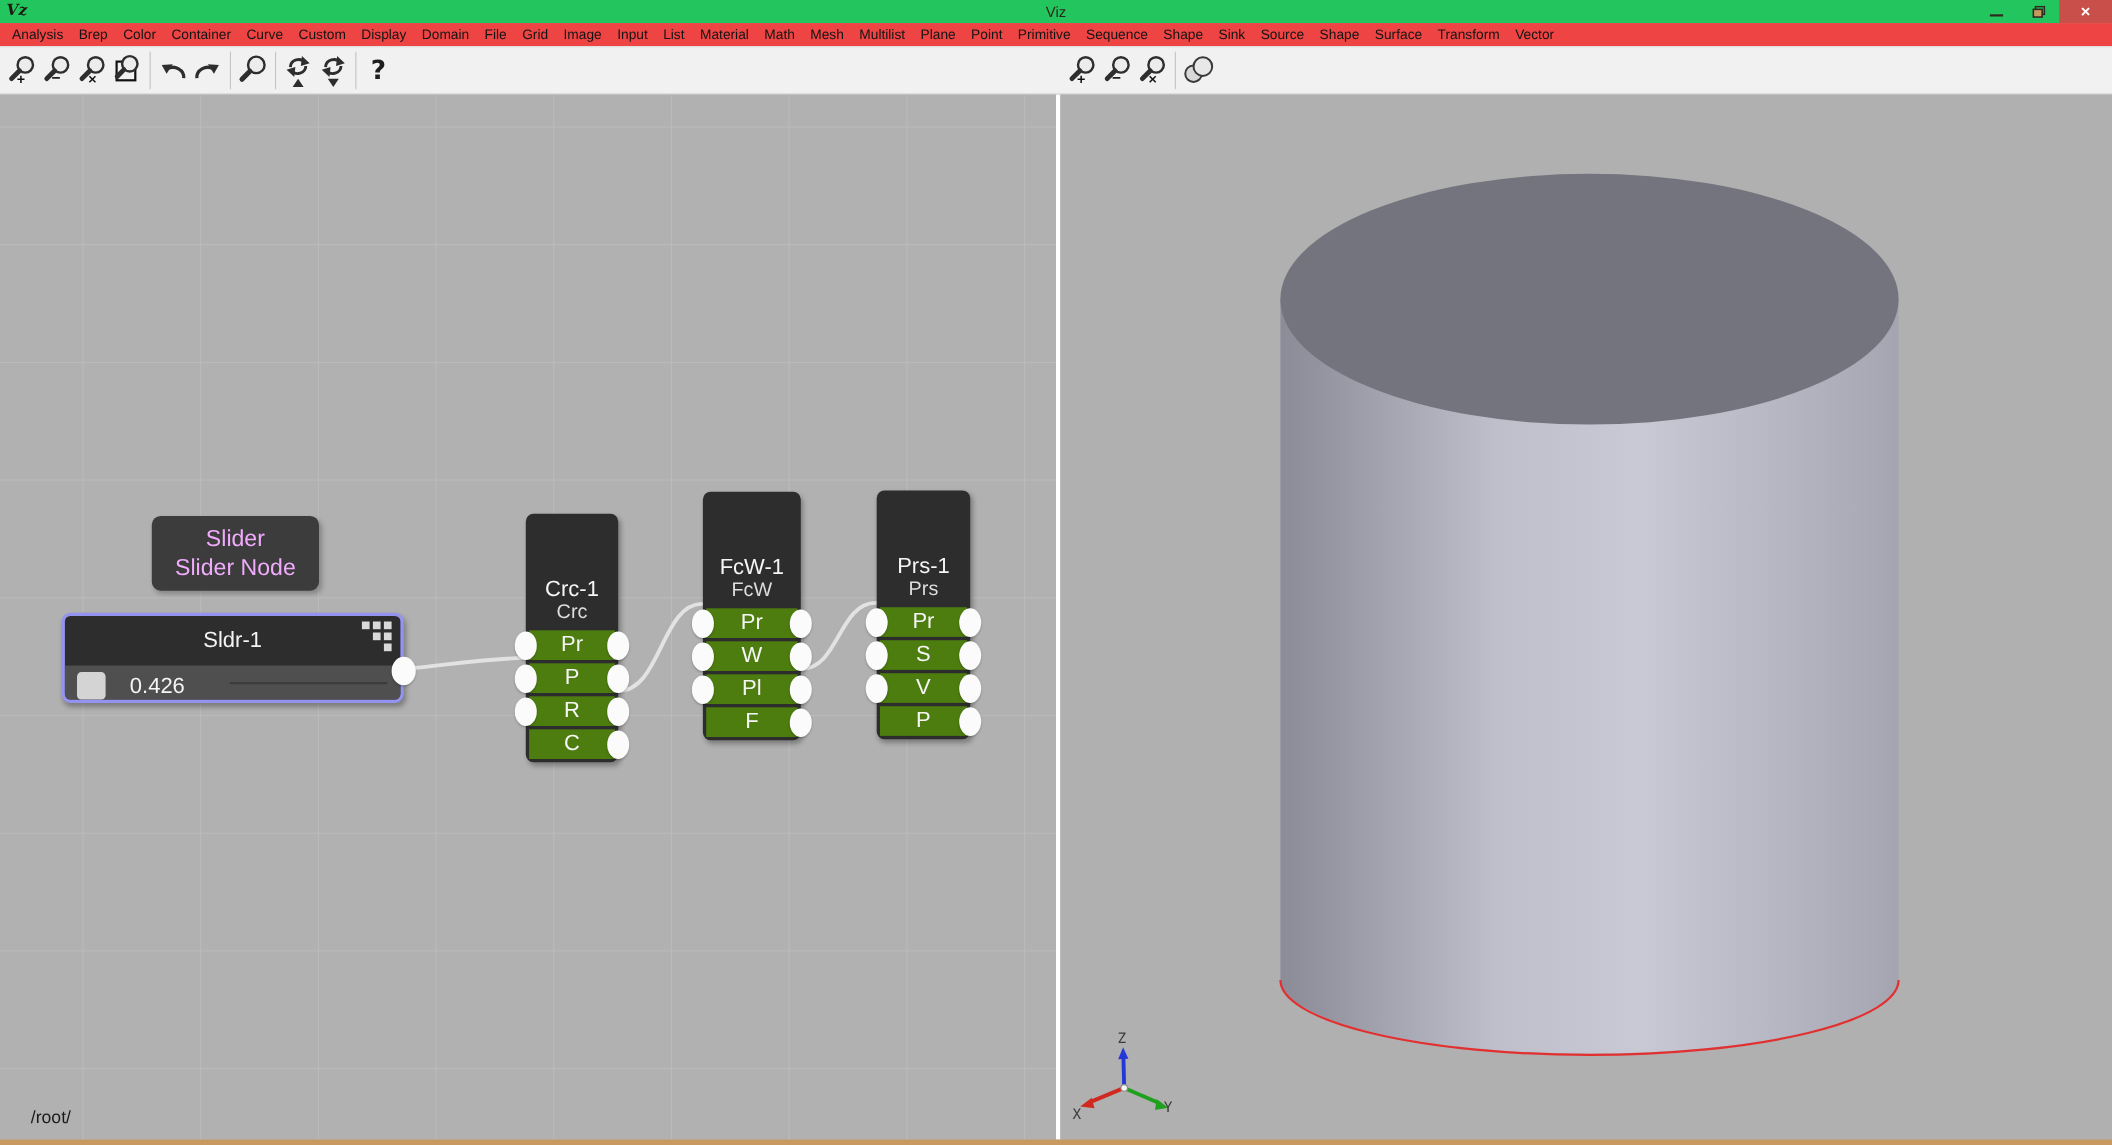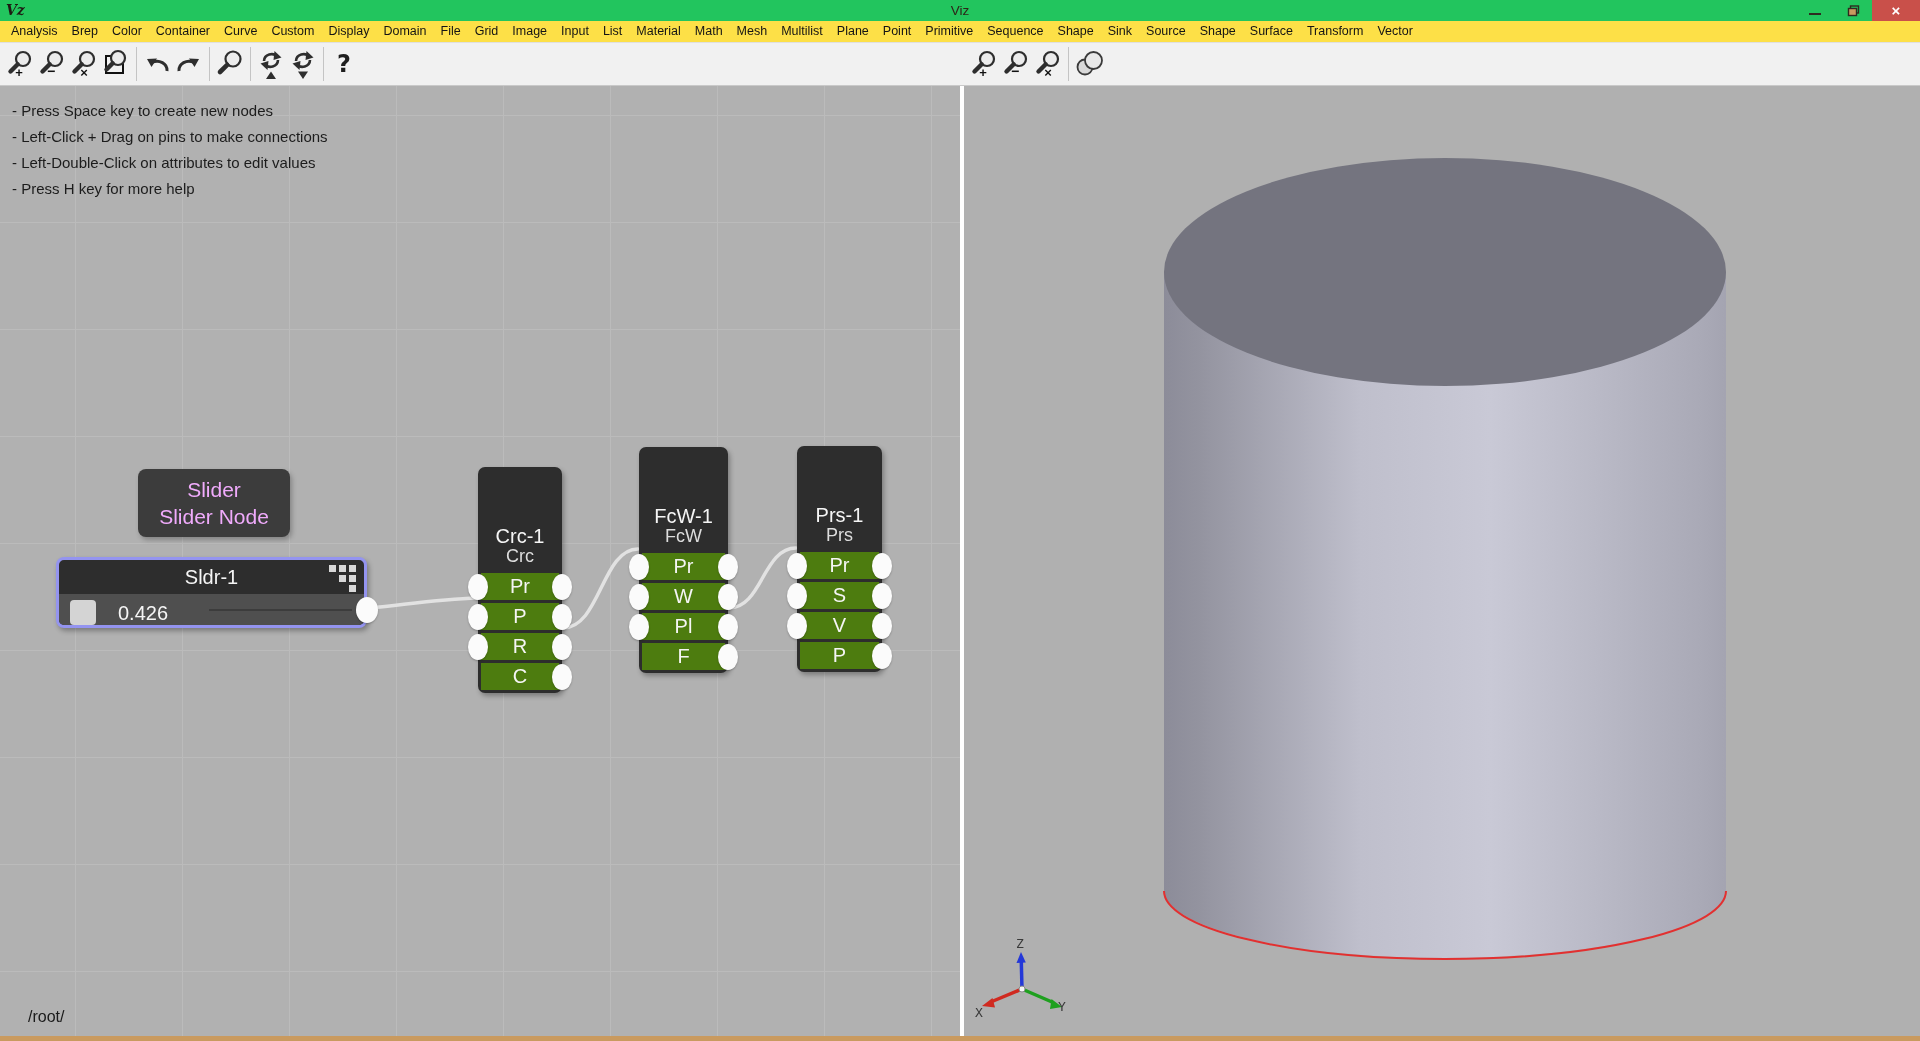--- a/index.html
+++ b/index.html
@@ -9,21 +9,21 @@
   
   .titlebar { position:absolute; left:0; top:0; width:1920px; height:21px; background:#22c55e; display:flex; align-items:center; }
   .titlebar .logo { font-family:"DejaVu Serif", serif; font-style:italic; font-weight:bold; font-size:14px; color:#1E1A12; margin-left:6px; line-height:21px; }
   .titlebar .wtitle { position:absolute; left:0; right:0; text-align:center; font-size:13.5px; color:#2E2618; }
   .wcontrols { position:absolute; right:0; top:0; height:21px; display:flex; align-items:stretch; }
   .wbtn { width:38px; display:flex; align-items:center; justify-content:center; cursor:default; }
   .wbtn.minimize .dash { width:12px; height:2px; background:#2F2A20; margin-top:6px; }
   .wbtn.close { width:48px; background:#C9504A; color:#FFFFFF; font-size:15px; font-weight:bold; }
 
   
-  .menubar { position:absolute; left:0; top:21px; width:1920px; height:21px; background:#fde047; display:flex; align-items:center; padding-left:4px; }
+  .menubar { position:absolute; left:0; top:21px; width:1920px; height:21px; background:#ef4444; display:flex; align-items:center; padding-left:4px; }
   .menu-item { font-size:12.5px; color:#141414; padding:0 7px; line-height:21px; white-space:nowrap; }
 
   
   .toolbar { position:absolute; left:0; top:42px; width:1920px; height:44px; background:#F1F1F1; border-top:1px solid #E0E0E0; border-bottom:1px solid #C9C9C9; }
   .tgroup { position:absolute; top:0; height:100%; display:flex; align-items:center; }
   .tgroup.left { left:4px; }
   .tgroup.right { left:968px; }
   .ticon { width:32px; height:34px; display:flex; align-items:center; justify-content:center; }
   .tsep { width:1px; height:34px; background:#C4C4C4; margin:0 4px; }
   .qmark { font-size:24px; font-weight:bold; color:#1E1E1E; font-family:"DejaVu Sans", sans-serif; }
@@ -55,21 +55,21 @@
   .gnode .ntitle { color:#F5F5F5; font-size:20px; line-height:24px; }
   .gnode .nsub { color:#DDDDDD; font-size:18px; line-height:17px; }
   .nrow { position:relative; height:27px; margin-top:3px; background:#4d7c0f; display:flex; align-items:center; justify-content:center; }
   .nrow .rlabel { color:#F5F5F5; font-size:20px; }
   .pin { position:absolute; width:20px; height:26px; background:#FBFBFB; border-radius:50%; top:0.5px; box-shadow:0 1px 2px rgba(0,0,0,0.25); }
   .pin.in  { left:-13px; }
   .pin.out { right:-13px; }
 
   
   .slider-node { position:absolute; left:56px; top:471px; width:311px; background:#2D2D2D; border:3px solid #9494F0; border-radius:8px; box-shadow:2px 3px 5px rgba(0,0,0,0.3); }
-  .slider-node .shead { position:relative; height:34px; display:flex; align-items:center; justify-content:center; }
+  .slider-node .shead { position:relative; height:45px; display:flex; align-items:center; justify-content:center; }
   .slider-node .stitle { color:#F5F5F5; font-size:20px; }
   .sgrid-icon { position:absolute; right:6px; top:5px; width:29px; height:29px; }
   .sgrid-icon i { position:absolute; width:7px; height:7px; background:#D9D9D9; }
   .srow { position:relative; height:31px; background:#4F4F4F; border-bottom-left-radius:5px; border-bottom-right-radius:5px; display:flex; align-items:flex-end; }
   .shandle { width:26px; height:25px; background:#D4D4D4; border-radius:4px; margin-left:11px; }
   .svalue { color:#F5F5F5; font-size:20px; margin-left:22px; }
   .strack { position:absolute; left:150px; right:12px; top:15px; height:2px; background:#3C3C3C; }
   .sout-pin { position:absolute; right:-14px; top:37px; width:22px; height:26px; background:#FBFBFB; border-radius:50%; box-shadow:0 1px 2px rgba(0,0,0,0.25); }
 
   
@@ -243,26 +243,20 @@
 <div class="content">
 
   <div class="node-editor">
 
     <svg class="wires">
       <path d="M371,522 C410,518 440,513 477,512" fill="none" stroke="#E2E2E2" stroke-width="3.5" stroke-linecap="round"></path>
       <path d="M563,542 C600,542 602,463 638,463" fill="none" stroke="#E2E2E2" stroke-width="3.5" stroke-linecap="round"></path>
       <path d="M729,522 C762,522 763,462 796,462" fill="none" stroke="#E2E2E2" stroke-width="3.5" stroke-linecap="round"></path>
     </svg>
 
-    <div class="help-overlay">
-      <div class="help-line">- Press Space key to create new nodes</div>
-      <div class="help-line">- Left-Click + Drag on pins to make connections</div>
-      <div class="help-line">- Left-Double-Click on attributes to edit values</div>
-      <div class="help-line">- Press H key for more help</div>
-    </div>
 
     <div class="node-tooltip">
       <div>Slider</div>
       <div>Slider Node</div>
     </div>
 
     <div class="slider-node">
       <div class="shead">
         <span class="stitle">Sldr-1</span>
         <span class="sgrid-icon">

